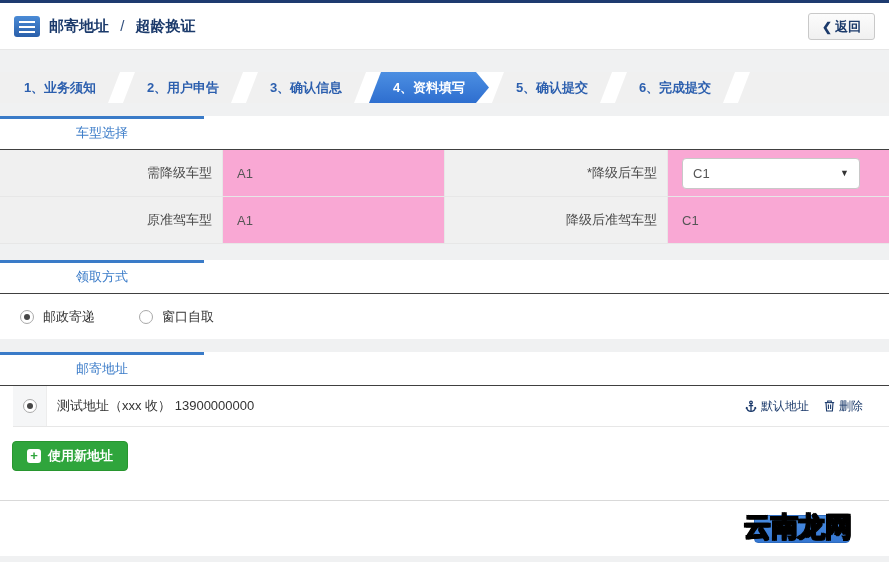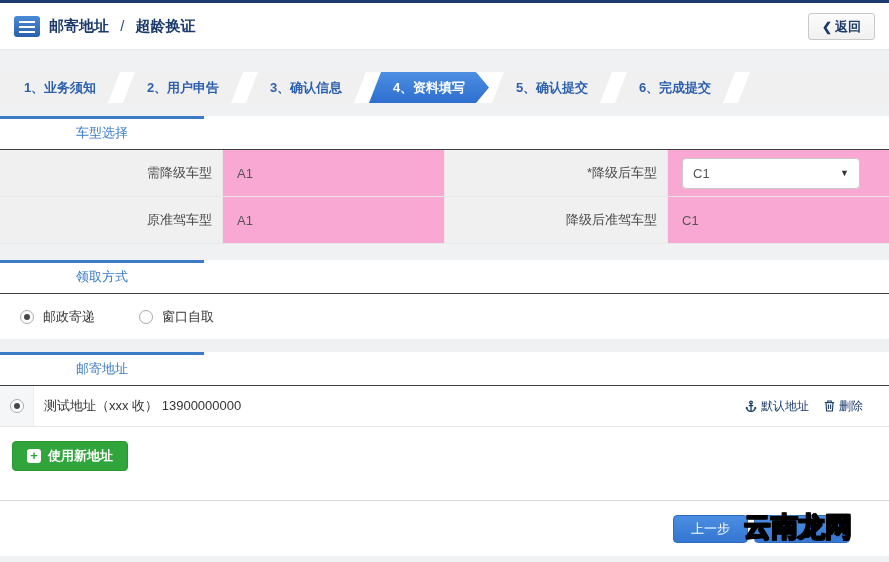--- a/index.html
+++ b/index.html
@@ -82,21 +82,21 @@
   .radio-opt { display: flex; align-items: center; gap: 9px; font-size: 13px; color: #333; cursor: pointer; }
   .radio {
     width: 14px; height: 14px; border: 1px solid #a9a9a9; border-radius: 50%;
     background: #fff; position: relative; flex: 0 0 auto;
   }
   .radio.checked::after {
     content: ""; position: absolute; left: 3px; top: 3px; right: 3px; bottom: 3px;
     background: #474747; border-radius: 50%;
   }
   
-  .addr-row { height: 41px; display: flex; align-items: center; border-bottom: 1px solid #e7e7e7; }
+  .addr-row { height: 41px; display: flex; align-items: center; border-bottom: 1px solid #e7e7e7; margin-left: 13px; }
   .addr-radio-cell {
     width: 34px; height: 100%; background: #f5f6f7; border-right: 1px solid #ededed;
     display: flex; align-items: center; justify-content: center;
   }
   .addr-text { margin-left: 10px; font-size: 13px; color: #333; }
   .addr-links { margin-left: auto; padding-right: 26px; display: flex; align-items: center; gap: 15px; }
   .addr-link {
     display: flex; align-items: center; gap: 4px; font-size: 12px; color: #1b3a6b;
     text-decoration: none; cursor: pointer;
   }
@@ -250,20 +250,19 @@
   </div>
   <div class="btn-area">
     <button class="btn-green">
       <span class="plus-box">+</span>
       <span>使用新地址</span>
     </button>
   </div>
 </div>
 
 <div class="footer">
-  <button class="btn-blue">上一步</button>
   <div class="next-wrap">
     <button class="btn-blue btn-next"></button>
     <div class="watermark">
       <span class="wm-orange">云南</span><span class="wm-white">龙网</span>
     </div>
   </div>
 </div>
 
 </body></html>

